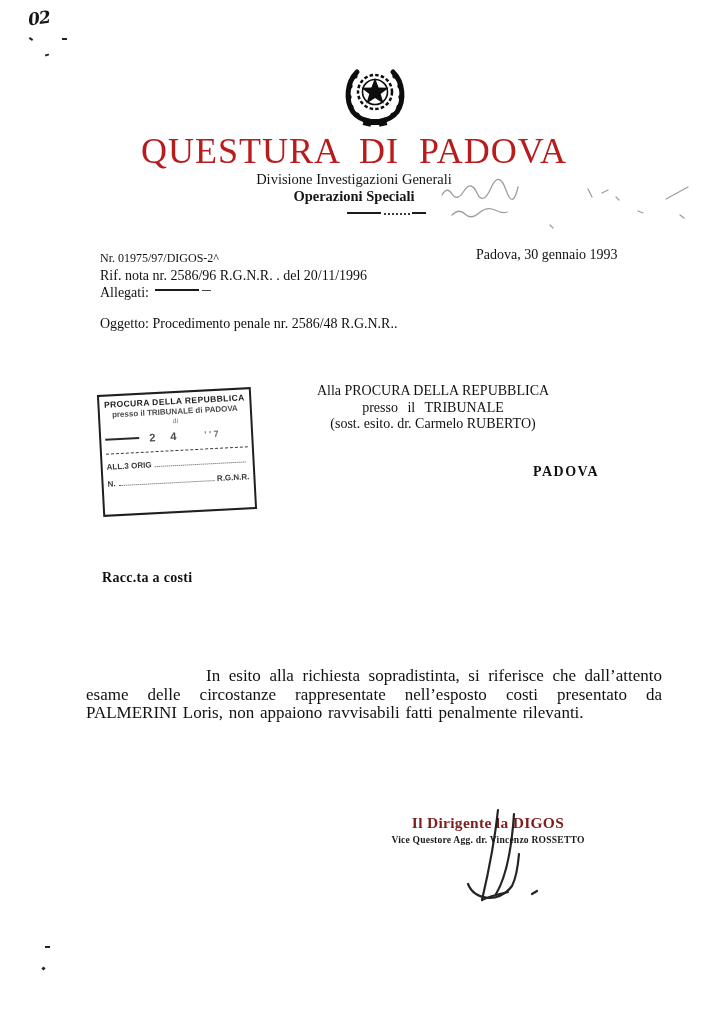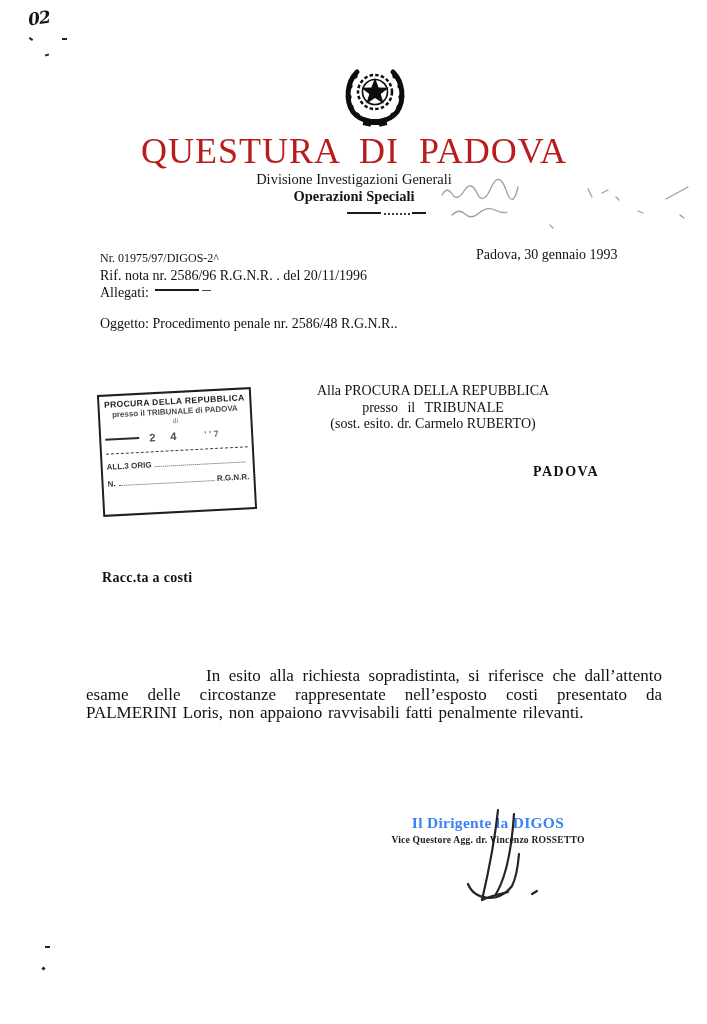--- a/index.html
+++ b/index.html
@@ -51,21 +51,21 @@
   .recipient{left:303px; top:383px; width:260px; text-align:center; font-size:14px; line-height:16.5px;}
   .recipient .r2{word-spacing:6px;}
   .city{left:533px; top:464px; font-size:14px; font-weight:bold; letter-spacing:1.5px;}
   
   .delivery{left:102px; top:570px; font-size:14px; font-weight:bold; letter-spacing:.3px;}
   
   .body-par{left:86px; top:619px; width:576px; font-size:17px; line-height:18.5px;
     text-align:justify; text-indent:120px; word-spacing:1.5px;margin-top:48px;}
   
   .sig-block{left:383px; top:814px; width:210px; text-align:center;}
-  .sig-role{font-size:15.5px; font-weight:bold; letter-spacing:.3px; color:#3b82f6;}
+  .sig-role{font-size:15.5px; font-weight:bold; letter-spacing:.3px; color:#7f1d1d;}
   .sig-name{font-size:9.6px; font-weight:bold; color:#1a1a1a; margin-top:2px; letter-spacing:.2px;}
   .sig-ink{left:438px; top:806px;}
 </style>
 </head>
 <body>
 
 <div id="page">
 
   <div class="abs hand-mark">02</div>
   <div class="speck" style="left:29px;top:38px;width:4px;height:2px;transform:rotate(35deg);"></div>

